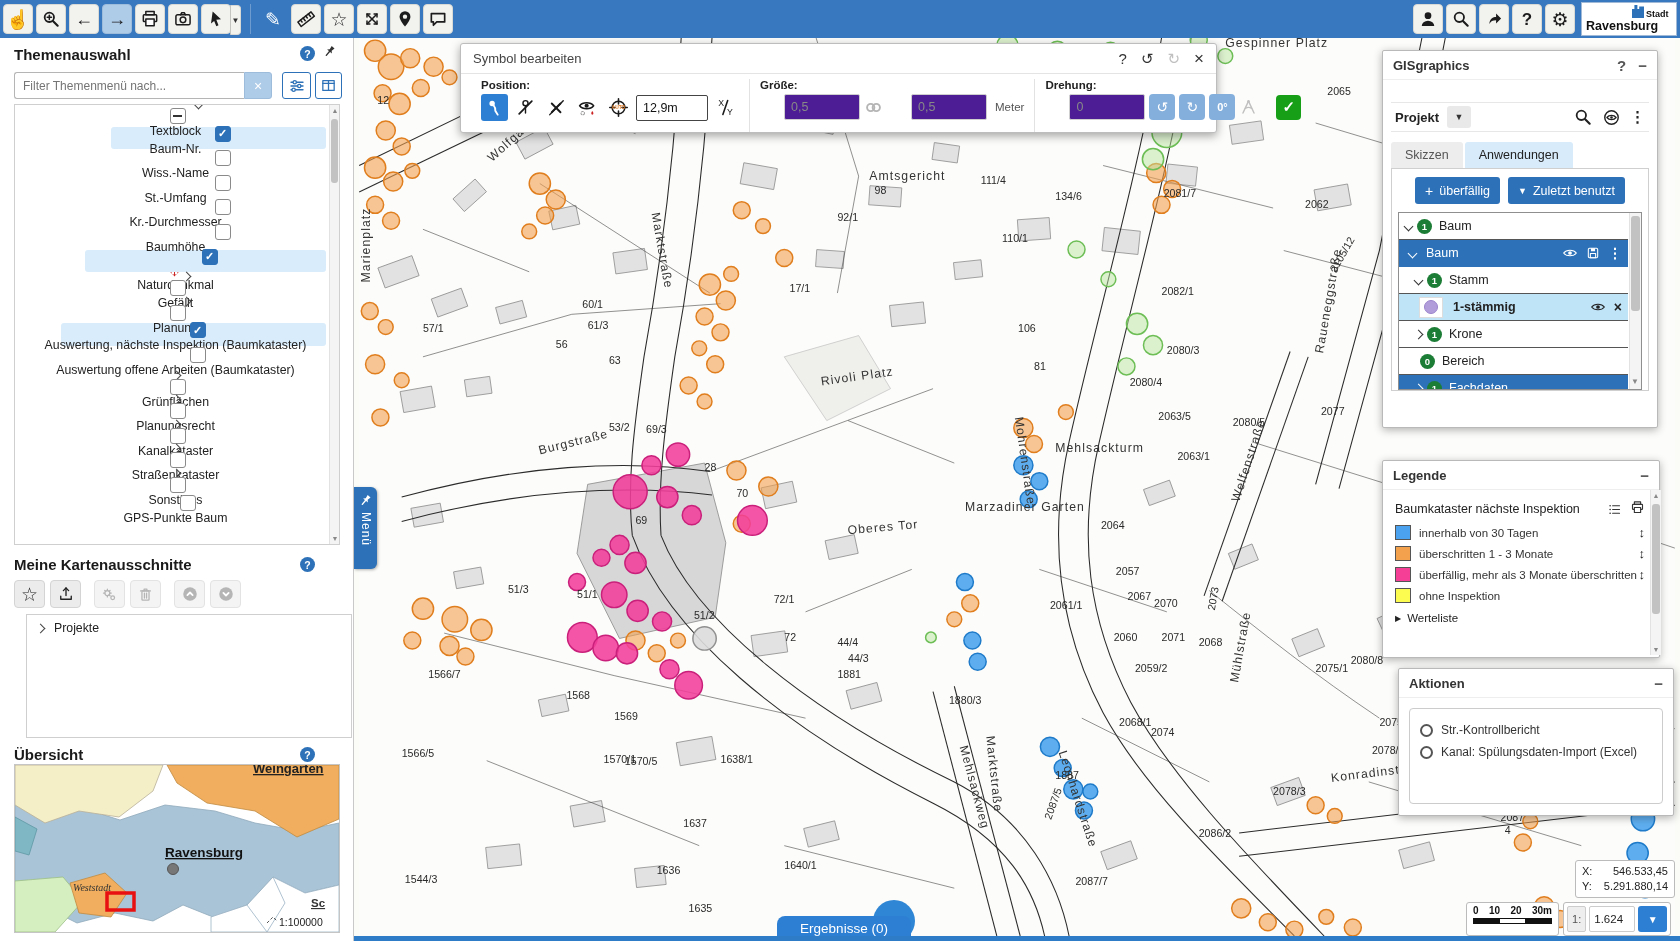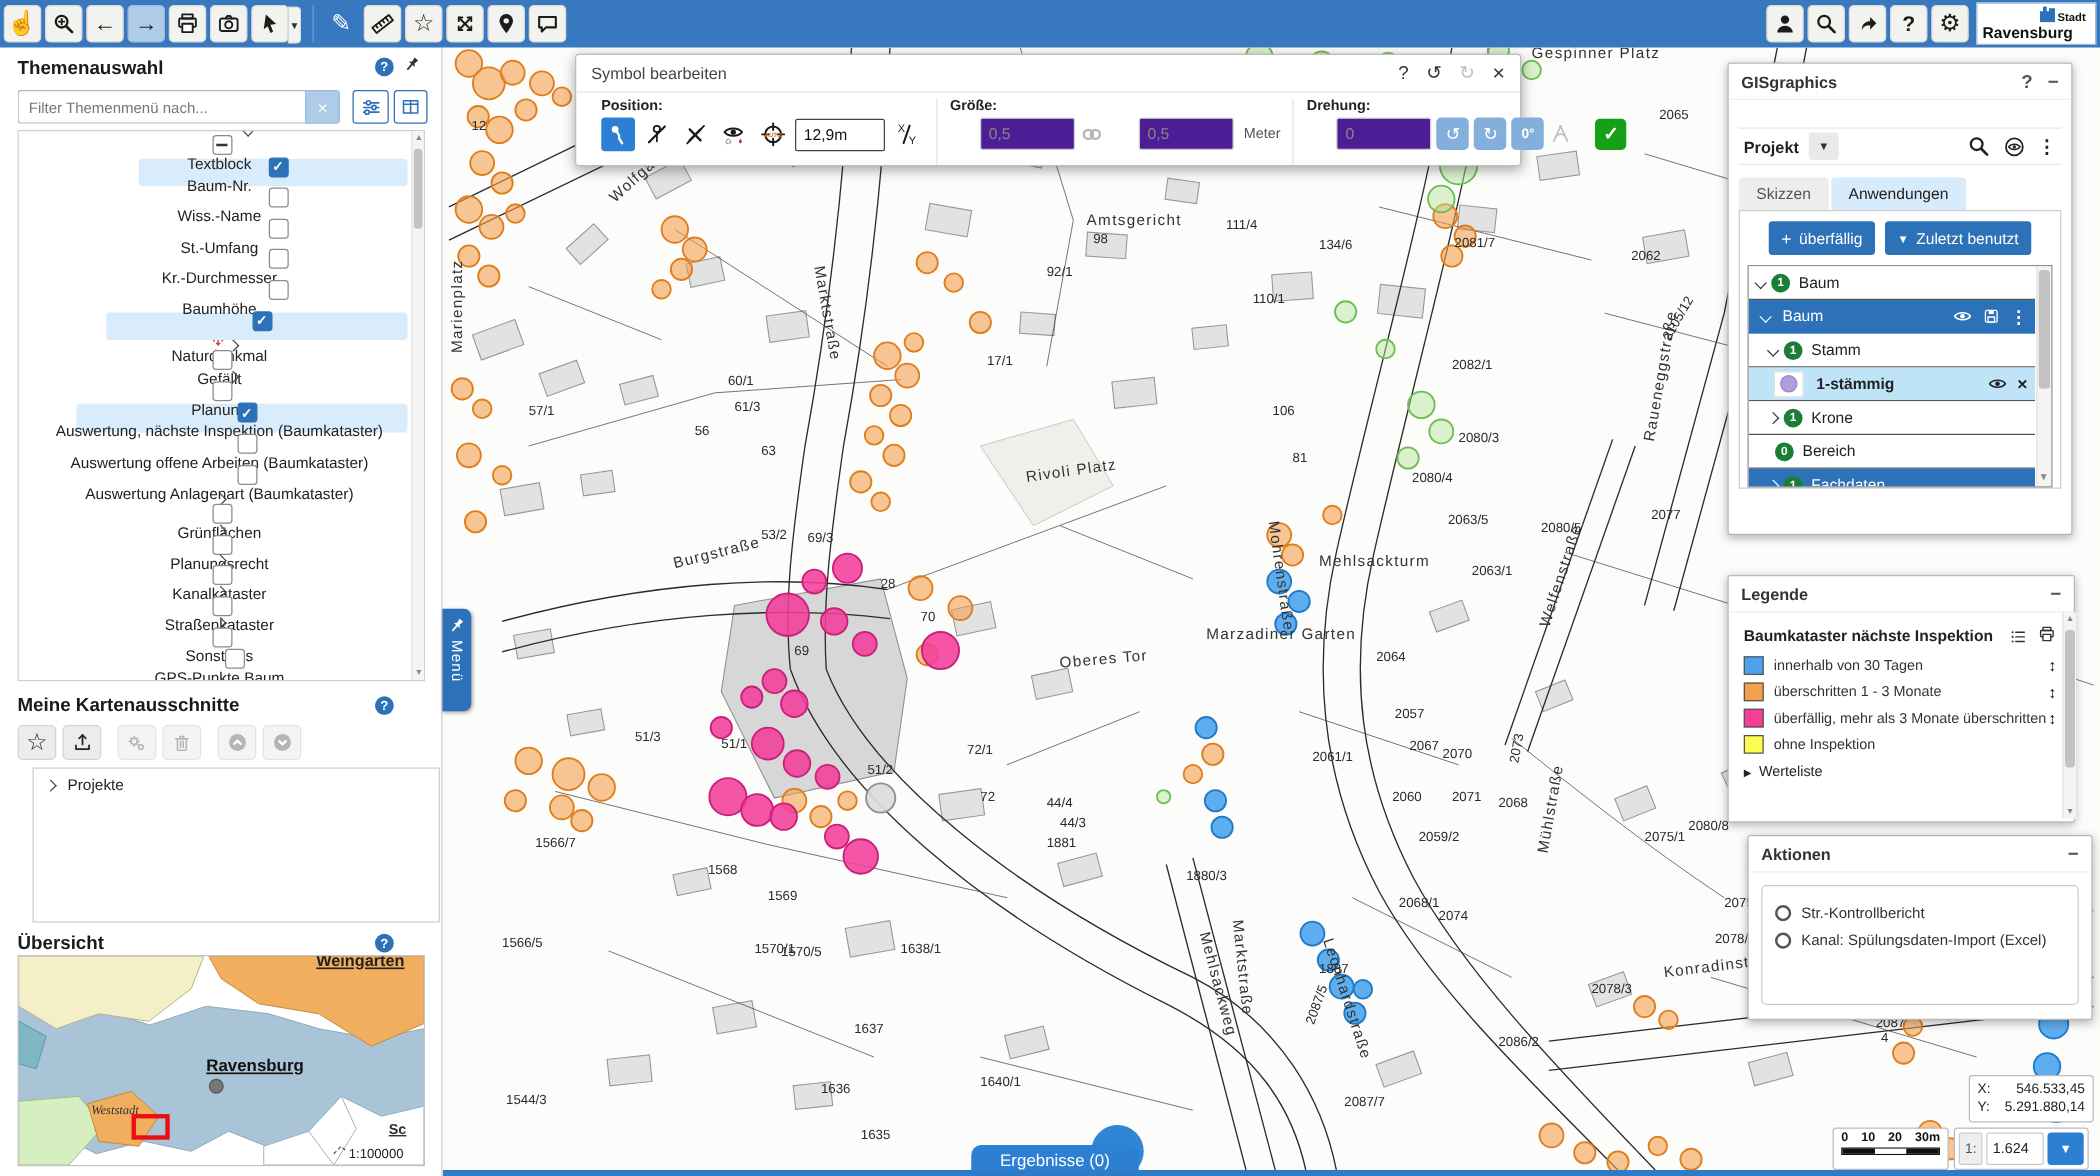--- a/index.html
+++ b/index.html
@@ -125,21 +125,21 @@
   .grow .chev{border-color:#333;}
   .grow.sel .chev{border-color:#fff;}
   .badge{width:15px;height:15px;border-radius:50%;background:#1c7d36;color:#fff;font-size:9.5px;
     font-weight:bold;display:inline-flex;align-items:center;justify-content:center;margin:0 5px;flex:none;}
   .grow .rowicons{margin-left:auto;display:flex;align-items:center;gap:8px;}
   .swatchbox{width:24px;height:21px;background:#fff;border:1px solid #ddd;display:flex;align-items:center;
     justify-content:center;margin-right:8px;}
   .swatch{width:14px;height:14px;border-radius:50%;background:#b29ddb;border:1px solid #9b84cc;}
   #legend-panel{left:1028px;top:422px;width:278px;height:198px;}
   #legend-body{padding:10px 14px 0 12px;position:relative;height:165px;}
-  #legend-title-row{display:flex;align-items:center;font-size:12.5px;font-weight:bold;color:#222;}
+  #legend-title-row{display:flex;align-items:center;font-size:12.5px;font-weight:normal;color:#222;}
   #legend-title-row .lico{margin-left:8px;color:#333;}
   .lg-row{display:flex;align-items:center;height:21px;font-size:11.5px;color:#333;}
   .lg-sw{width:16px;height:15px;border:1px solid #555;margin-right:8px;flex:none;}
   .lg-ud{margin-left:auto;font-size:13px;font-weight:bold;color:#111;}
   #aktionen-panel{left:1044px;top:630px;width:276px;height:148px;}
   #akt-box{margin:10px 10px;border:1px solid #ccc;border-radius:4px;height:96px;padding:10px 10px;}
   .radio-row{display:flex;align-items:center;gap:8px;font-size:12px;color:#333;height:22px;}
   .radio{width:13px;height:13px;border-radius:50%;border:2px solid #555;background:#fff;flex:none;}
   
   #coords-box{position:absolute;left:1221px;top:822px;width:100px;height:38px;background:#fff;
@@ -416,26 +416,20 @@
 
       <span class="cbox c" style="margin-left:52px;">✓</span>
 
       <span class="tlabel">Auswertung, nächste Inspektion (Baumkataster)</span>
     </div>
     <div class="trow">
 
       <span class="cbox u" style="margin-left:52px;"></span>
 
       <span class="tlabel">Auswertung offene Arbeiten (Baumkataster)</span>
-    </div>
-    <div class="trow">
-
-      <span class="cbox u" style="margin-left:52px;"></span>
-
-      <span class="tlabel">Auswertung Anlagenart (Baumkataster)</span>
     </div>
     <div class="trow">
 
       <span class="chev r" style="margin-left:10px;"></span>
       <span class="cbox u" style="margin-left:12px;"></span>
 
       <span class="tlabel">Grünflächen</span>
     </div>
     <div class="trow">
 

